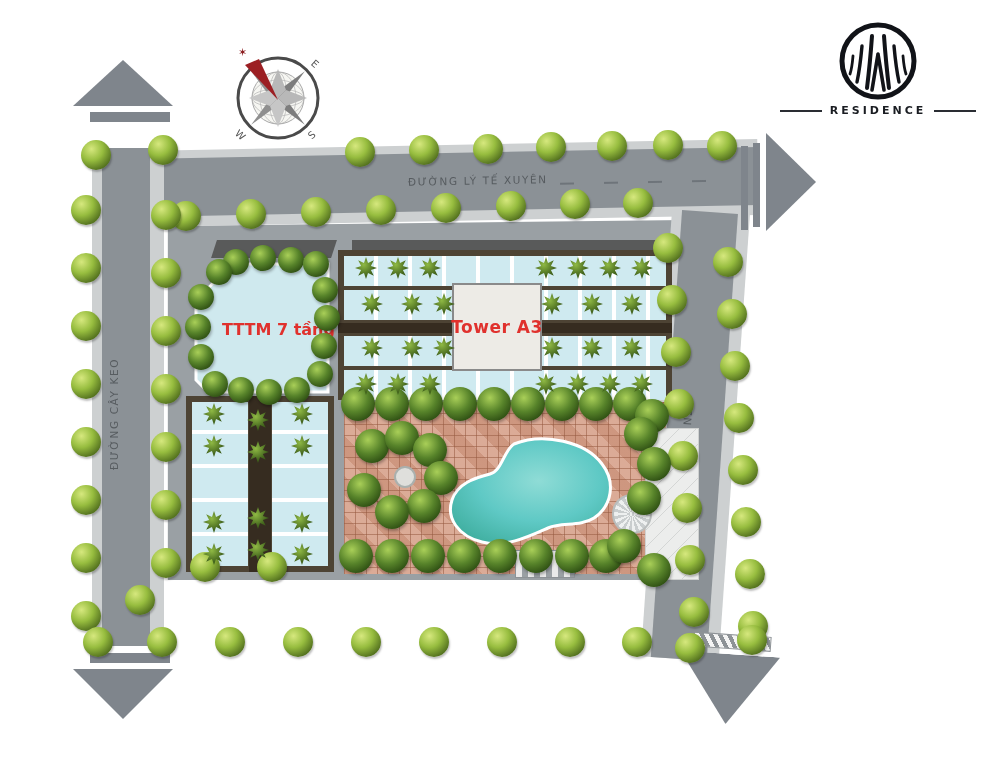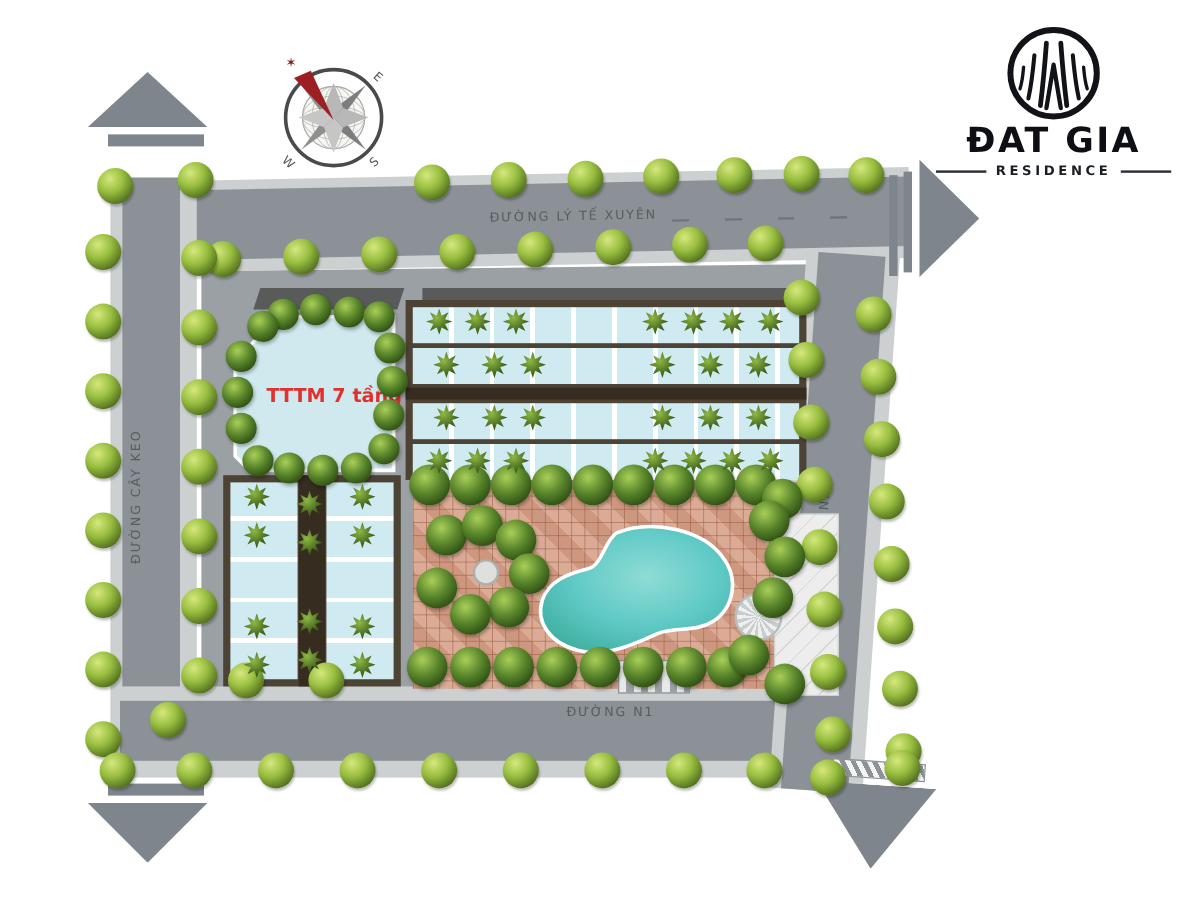--- a/index.html
+++ b/index.html
@@ -71,24 +71,20 @@
     <div class="roadbed" style="left:0;right:0;top:8px;bottom:10px;"></div>
     <div class="road-label" style="left:268px;top:30px;">ĐƯỜNG LÝ TẾ XUYÊN</div>
     <div class="lane-dash" style="left:420px;top:40px;width:170px;"></div>
   </div>
 
   <div class="roadwrap" style="left:92px;top:148px;width:72px;height:498px;">
     <div class="roadbed" style="top:0;bottom:0;left:10px;right:14px;"></div>
     <div class="road-label vert" style="left:16px;top:182px;height:140px;">ĐƯỜNG CÂY KEO</div>
   </div>
 
-  <div class="roadwrap" style="left:100px;top:572px;width:614px;height:76px;">
-    <div class="roadbed" style="left:0;right:0;top:12px;bottom:14px;"></div>
-    <div class="road-label" style="left:372px;top:16px;">ĐƯỜNG N1</div>
-  </div>
 
   <div class="roadwrap" style="left:672px;top:212px;width:78px;height:448px;transform:rotate(4deg);transform-origin:50% 0;">
     <div class="roadbed" style="top:0;bottom:0;left:10px;right:12px;"></div>
     <div class="road-label vert" style="left:24px;top:170px;height:100px;">ĐƯỜNG N2</div>
   </div>
 
   <div class="arrow up" style="left:73px;top:60px;width:100px;height:46px;"></div>
   <div class="arrow-bar" style="left:90px;top:112px;width:80px;height:10px;"></div>
 
   <div class="arrow-bar" style="left:741px;top:146px;width:7px;height:84px;"></div>
@@ -109,20 +105,23 @@
   </svg>
   <div class="tttm-label" style="left:222px;top:320px;">TTTM 7 tầng</div>
 
   <div class="roof-shadow" style="left:352px;top:240px;width:318px;height:14px;"></div>
   <div class="block" style="left:338px;top:250px;width:334px;height:150px;">
     <div class="unit-row" style="top:6px;"></div>
     <div class="unit-row" style="top:40px;"></div>
     <div class="corridor-h" style="top:73px;"></div>
     <div class="unit-row" style="top:86px;"></div>
     <div class="unit-row" style="top:120px;"></div>
+    <div class="tower-core" style="left:114px;top:33px;width:86px;height:84px;">
+      <span class="tower-label">Tower A3</span>
+    </div>
   </div>
 
   <div class="block" style="left:186px;top:396px;width:148px;height:176px;">
     <div class="unit-col" style="left:6px;"></div>
     <div class="unit-col" style="left:86px;"></div>
     <div class="corridor-v" style="left:63px;"></div>
   </div>
 
   <div class="plaza">
     <svg width="322" height="172" viewBox="0 0 322 172" style="position:absolute;left:0;top:0;">
@@ -329,21 +328,20 @@
       <g stroke="#111318" stroke-linecap="round" fill="none">
         <path d="M46,16 Q44,44 41,68" stroke-width="4"></path>
         <path d="M58,16 Q60,44 63,68" stroke-width="4"></path>
         <path d="M36,26 Q34,48 31,62" stroke-width="3.4"></path>
         <path d="M68,26 Q70,48 73,62" stroke-width="3.4"></path>
         <path d="M27,36 Q26,48 24,54" stroke-width="2.8"></path>
         <path d="M77,36 Q78,48 80,54" stroke-width="2.8"></path>
         <path d="M52,34 L46,70 M52,34 L58,70" stroke-width="3.6"></path>
       </g>
     </svg>
-    <div class="logo-brand">ĐAT GIA</div>
     <div class="logo-sub">
       <span class="rule"></span>
       <span class="txt">RESIDENCE</span>
       <span class="rule"></span>
     </div>
   </div>
 
 </div>
 
 </body></html>

